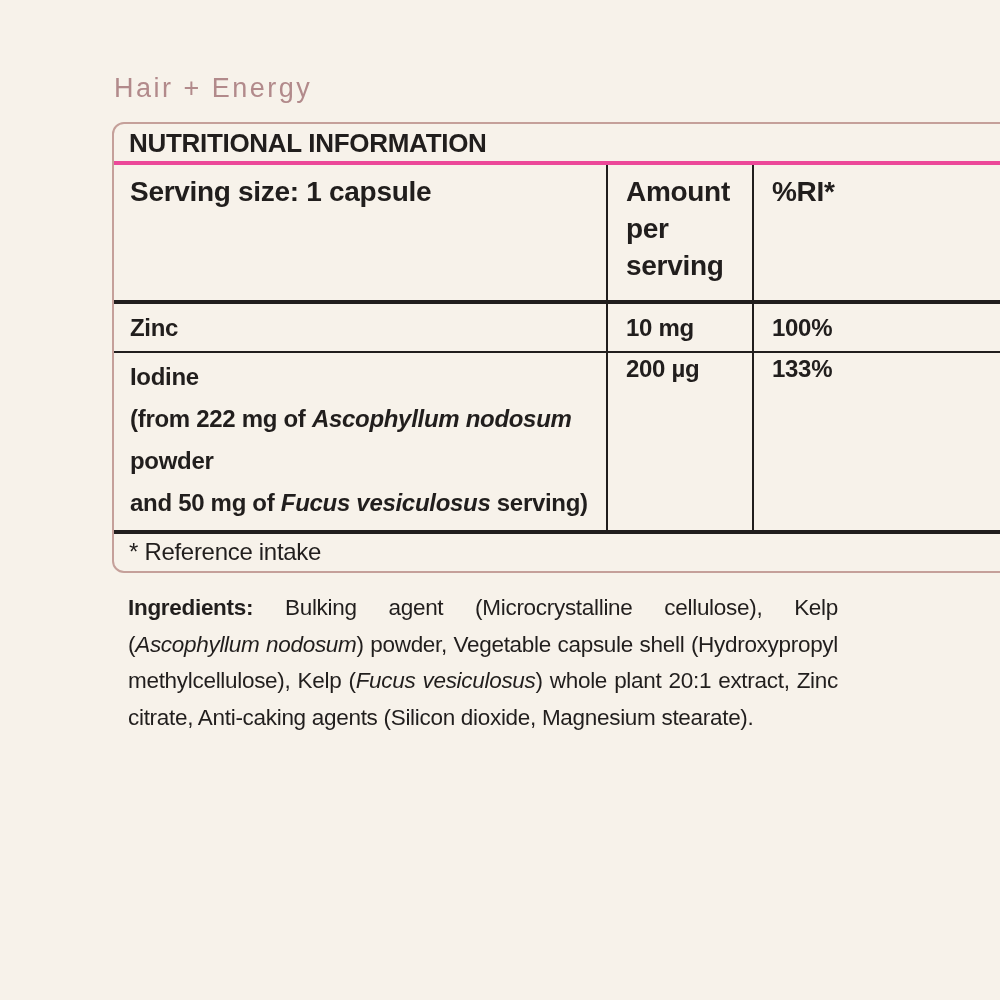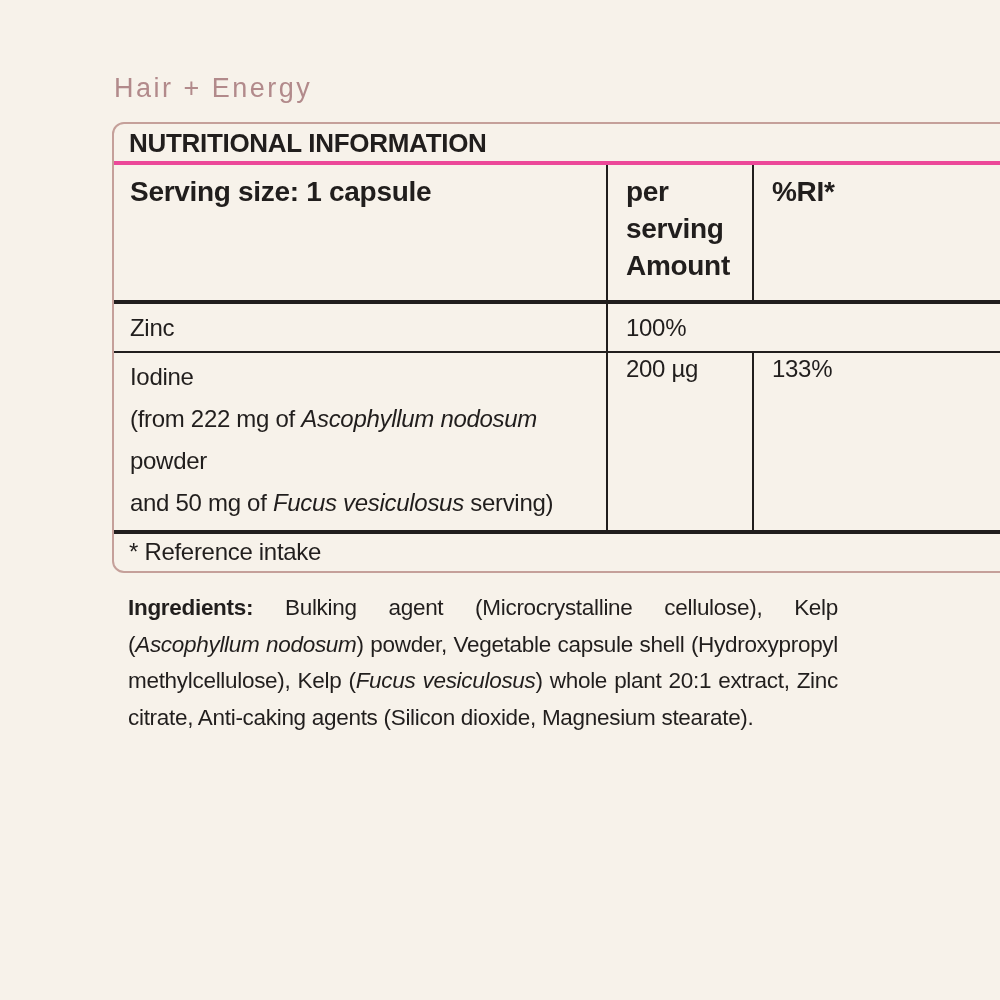--- a/index.html
+++ b/index.html
@@ -44,20 +44,21 @@
     padding: 1px 0 0 15px;
     border-bottom: 4px solid #ec4899;
   }
   .nt-row {
     display: grid;
     grid-template-columns: 492px 146px auto;
   }
   .nt-row .cell {
     padding-left: 16px;
     letter-spacing: -0.3px;
+    font-weight: bold;
   }
   .nt-row .cell.c2, .nt-row .cell.c3 {
     border-left: 2px solid #211e1d;
     padding-left: 18px;
   }
   .row-header {
     border-bottom: 4px solid #211e1d;
   }
   .row-header .cell {
     font-size: 28px;
@@ -114,28 +115,29 @@
 
   <h1 class="product-title">Hair + Energy</h1>
 
   <div class="nt-box">
 
     <div class="nt-heading">NUTRITIONAL INFORMATION</div>
 
     <div class="nt-row row-header">
       <div class="cell c1">Serving size: 1 capsule</div>
       <div class="cell c2">
+        <div>Amount</div>
         <div>per serving</div>
-        <div>Amount</div>
       </div>
       <div class="cell c3">%RI*</div>
     </div>
 
     <div class="nt-row row-zinc">
       <div class="cell c1">Zinc</div>
+      <div class="cell c2">10 mg</div>
       <div class="cell c3">100%</div>
     </div>
 
     <div class="nt-row row-iodine">
       <div class="cell c1">
         <div>Iodine</div>
         <div><span>(from 222 mg of </span><span class="it">Ascophyllum nodosum</span><span> powder</span></div>
         <div><span>and 50 mg of </span><span class="it">Fucus vesiculosus</span><span> serving)</span></div>
       </div>
       <div class="cell c2">

